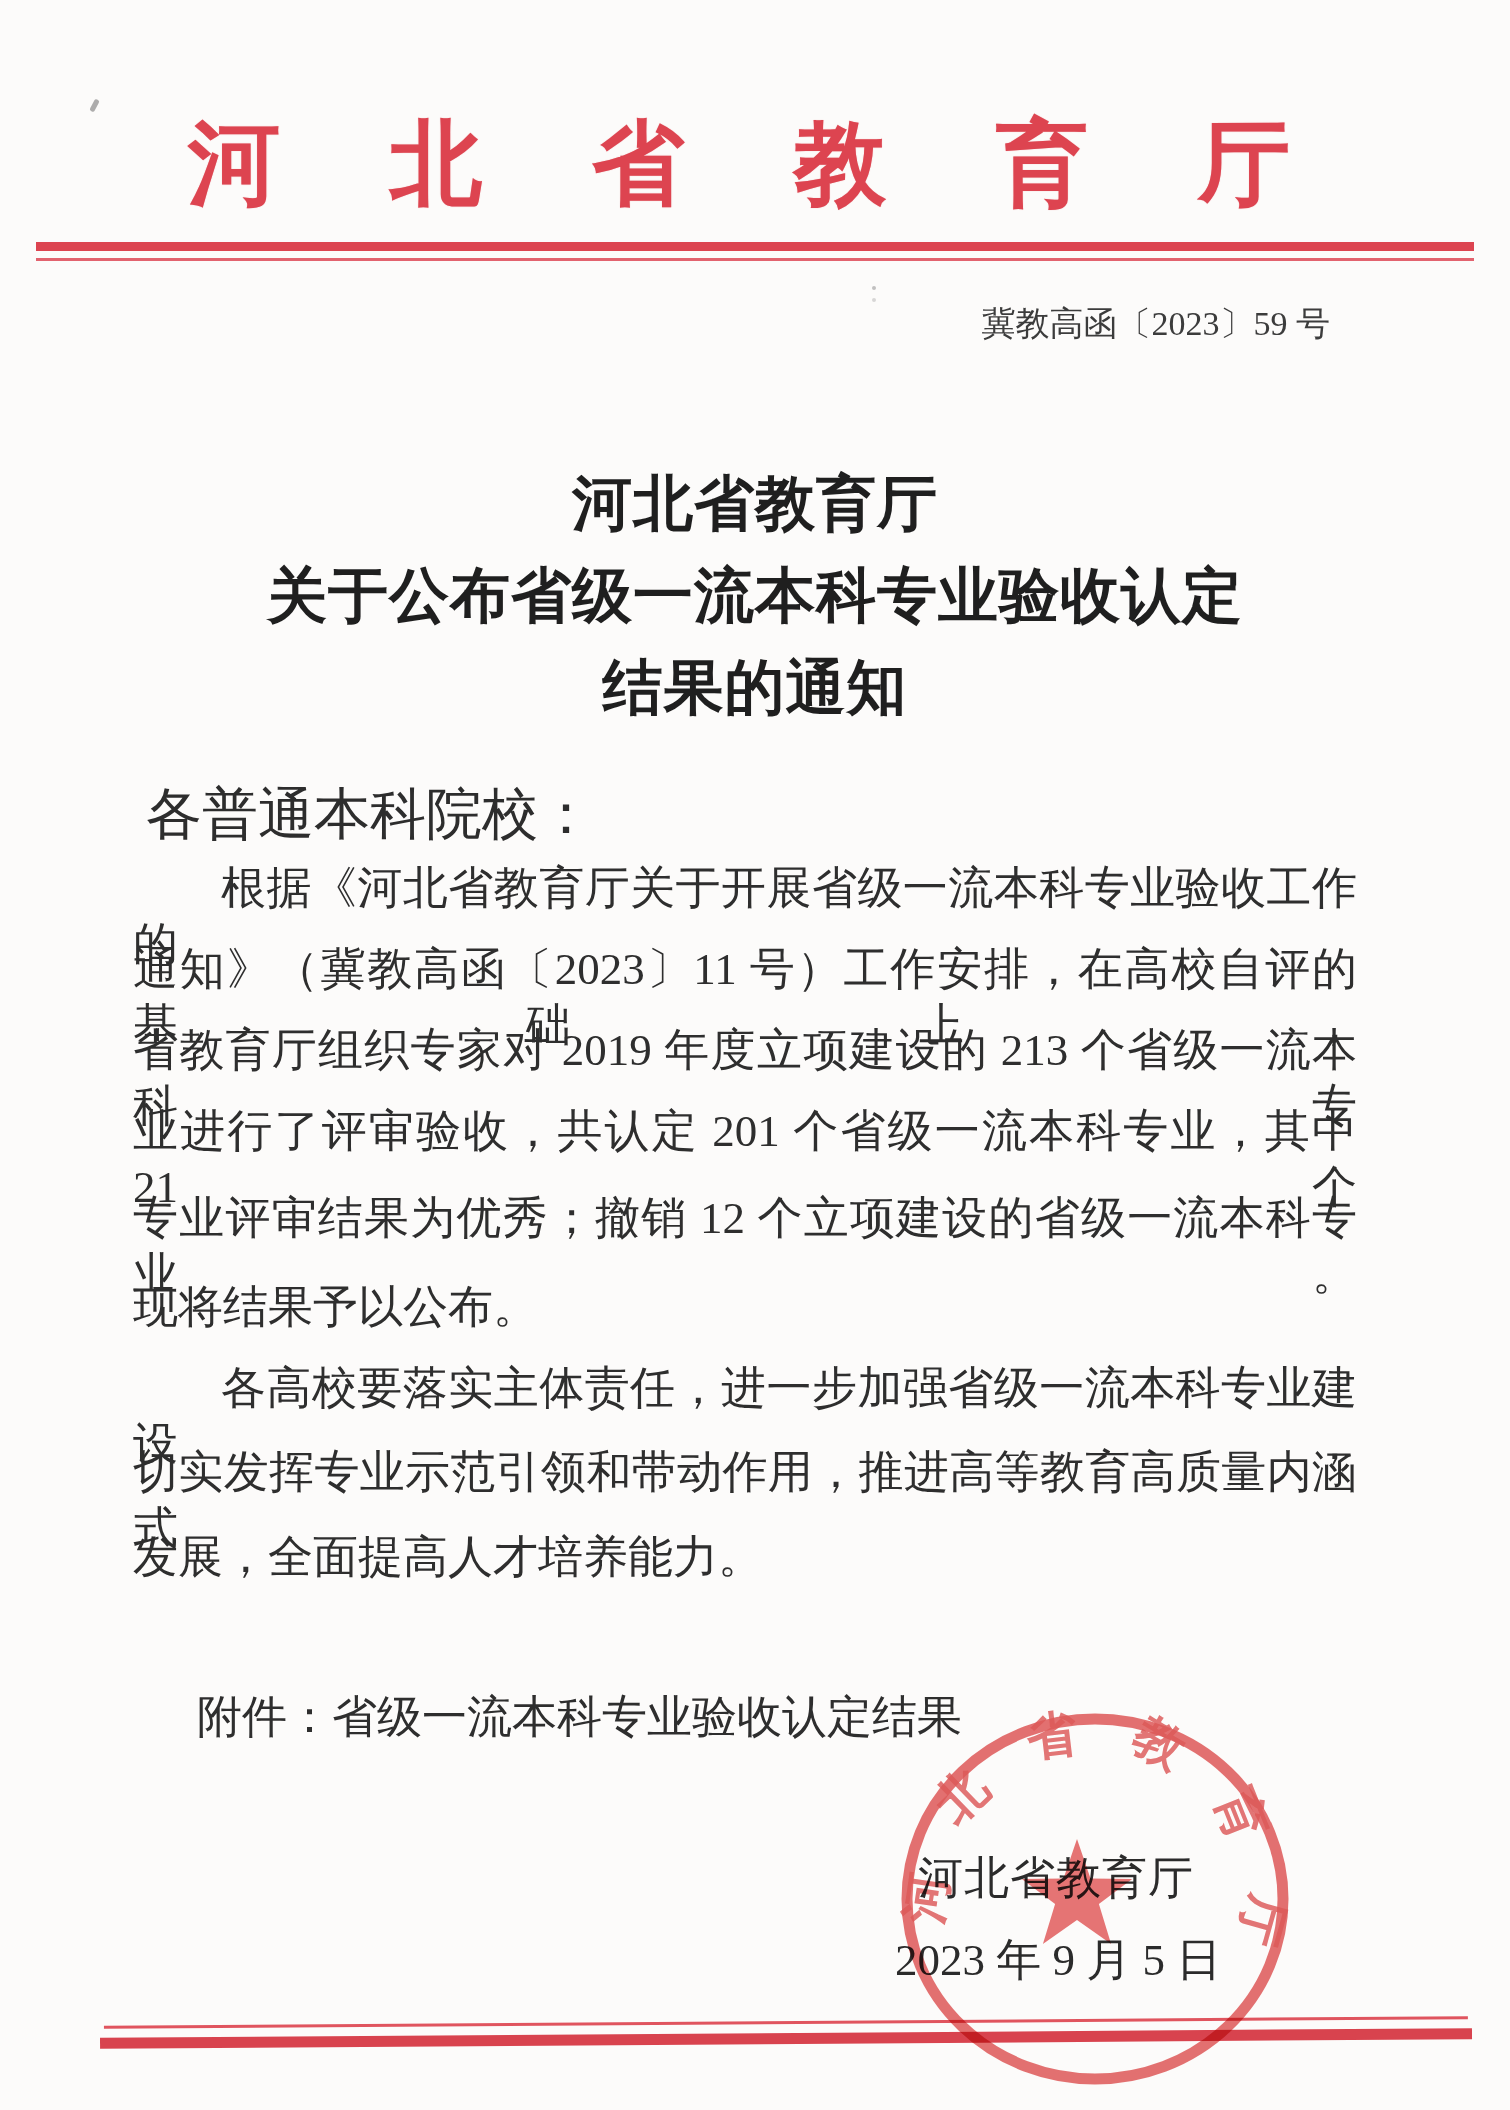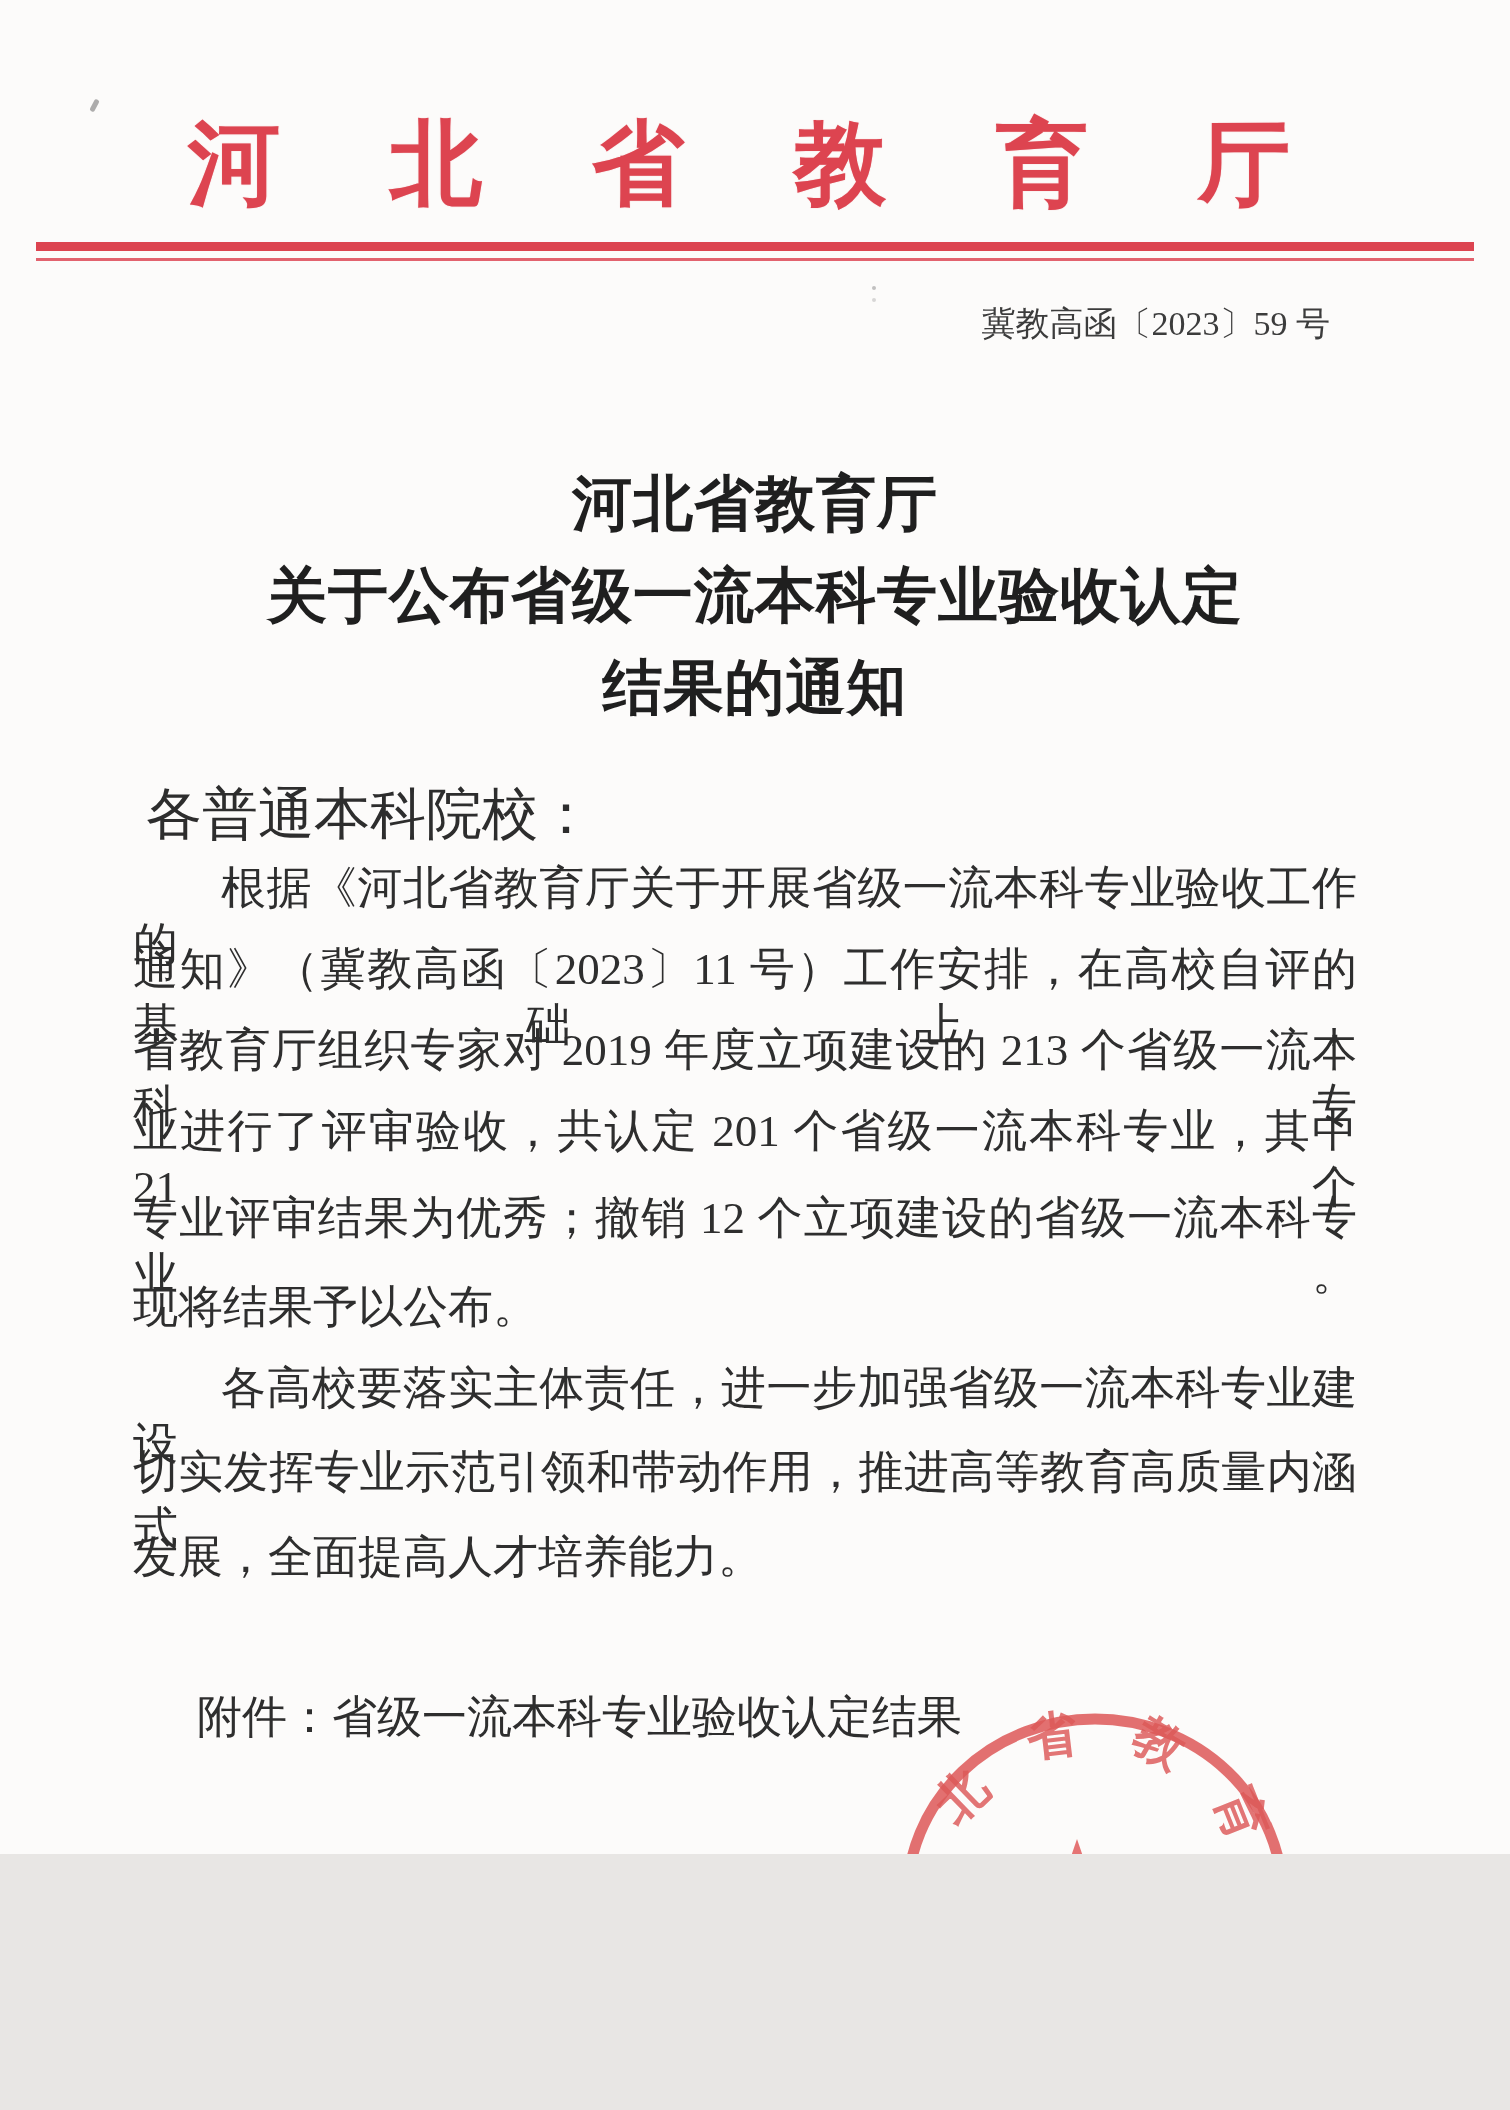--- a/index.html
+++ b/index.html
@@ -1,18 +1,18 @@
 <!DOCTYPE html>
 <html><head>
 <meta charset="utf-8">
 <style>
   html,body{margin:0;padding:0;background:#e8e6e4;}
   .page{
     position:relative;
-    width:1510px;height:1854px;
+    width:1510px;height:2110px;
     margin:0 auto;
     background:#fcfbfa;
     overflow:hidden;
     font-family:"Liberation Serif","DejaVu Serif",serif;
     color:#2d2d2d;
   }
   
   .letterhead{
     position:absolute;top:118px;left:188px;
     font-size:92px;line-height:1;font-weight:bold;

